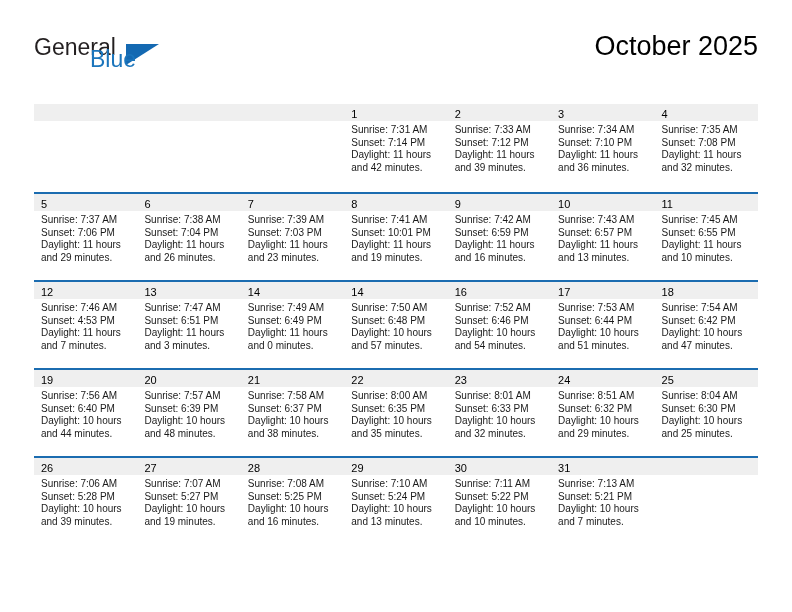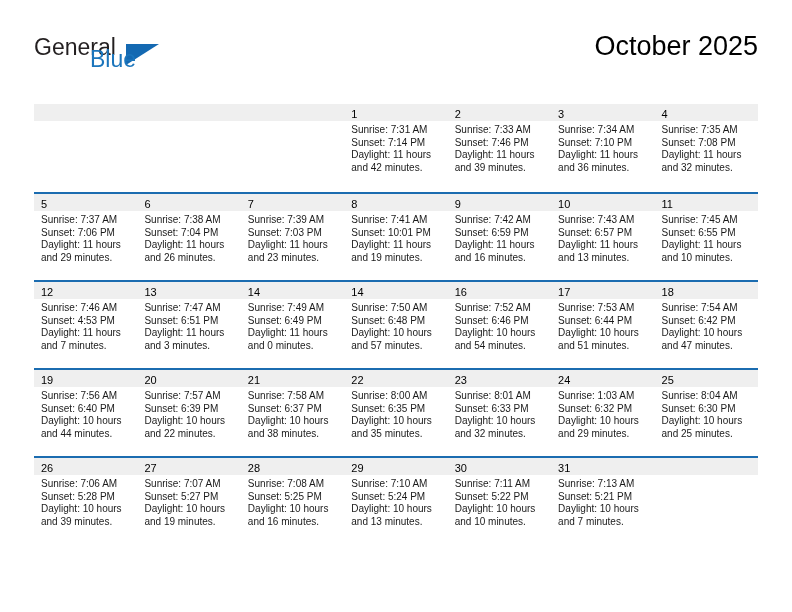--- a/index.html
+++ b/index.html
@@ -183,21 +183,21 @@
               <div>Sunrise: 7:31 AM</div>
               <div>Sunset: 7:14 PM</div>
               <div>Daylight: 11 hours</div>
               <div>and 42 minutes.</div>
             </div>
           </div>
           <div class="day">
             <div class="day-num-band"><span class="day-num">2</span></div>
             <div class="day-info">
               <div>Sunrise: 7:33 AM</div>
-              <div>Sunset: 7:46 PM</div>
+              <div>Sunset: 7:12 PM</div>
               <div>Daylight: 11 hours</div>
               <div>and 39 minutes.</div>
             </div>
           </div>
           <div class="day">
             <div class="day-num-band"><span class="day-num">3</span></div>
             <div class="day-info">
               <div>Sunrise: 7:34 AM</div>
               <div>Sunset: 7:10 PM</div>
               <div>Daylight: 11 hours</div>
@@ -353,21 +353,21 @@
               <div>Daylight: 10 hours</div>
               <div>and 44 minutes.</div>
             </div>
           </div>
           <div class="day">
             <div class="day-num-band"><span class="day-num">20</span></div>
             <div class="day-info">
               <div>Sunrise: 7:57 AM</div>
               <div>Sunset: 6:39 PM</div>
               <div>Daylight: 10 hours</div>
-              <div>and 22 minutes.</div>
+              <div>and 48 minutes.</div>
             </div>
           </div>
           <div class="day">
             <div class="day-num-band"><span class="day-num">21</span></div>
             <div class="day-info">
               <div>Sunrise: 7:58 AM</div>
               <div>Sunset: 6:37 PM</div>
               <div>Daylight: 10 hours</div>
               <div>and 38 minutes.</div>
             </div>
@@ -386,21 +386,21 @@
             <div class="day-info">
               <div>Sunrise: 8:01 AM</div>
               <div>Sunset: 6:33 PM</div>
               <div>Daylight: 10 hours</div>
               <div>and 32 minutes.</div>
             </div>
           </div>
           <div class="day">
             <div class="day-num-band"><span class="day-num">24</span></div>
             <div class="day-info">
-              <div>Sunrise: 1:03 AM</div>
+              <div>Sunrise: 8:51 AM</div>
               <div>Sunset: 6:32 PM</div>
               <div>Daylight: 10 hours</div>
               <div>and 29 minutes.</div>
             </div>
           </div>
           <div class="day">
             <div class="day-num-band"><span class="day-num">25</span></div>
             <div class="day-info">
               <div>Sunrise: 8:04 AM</div>
               <div>Sunset: 6:30 PM</div>

